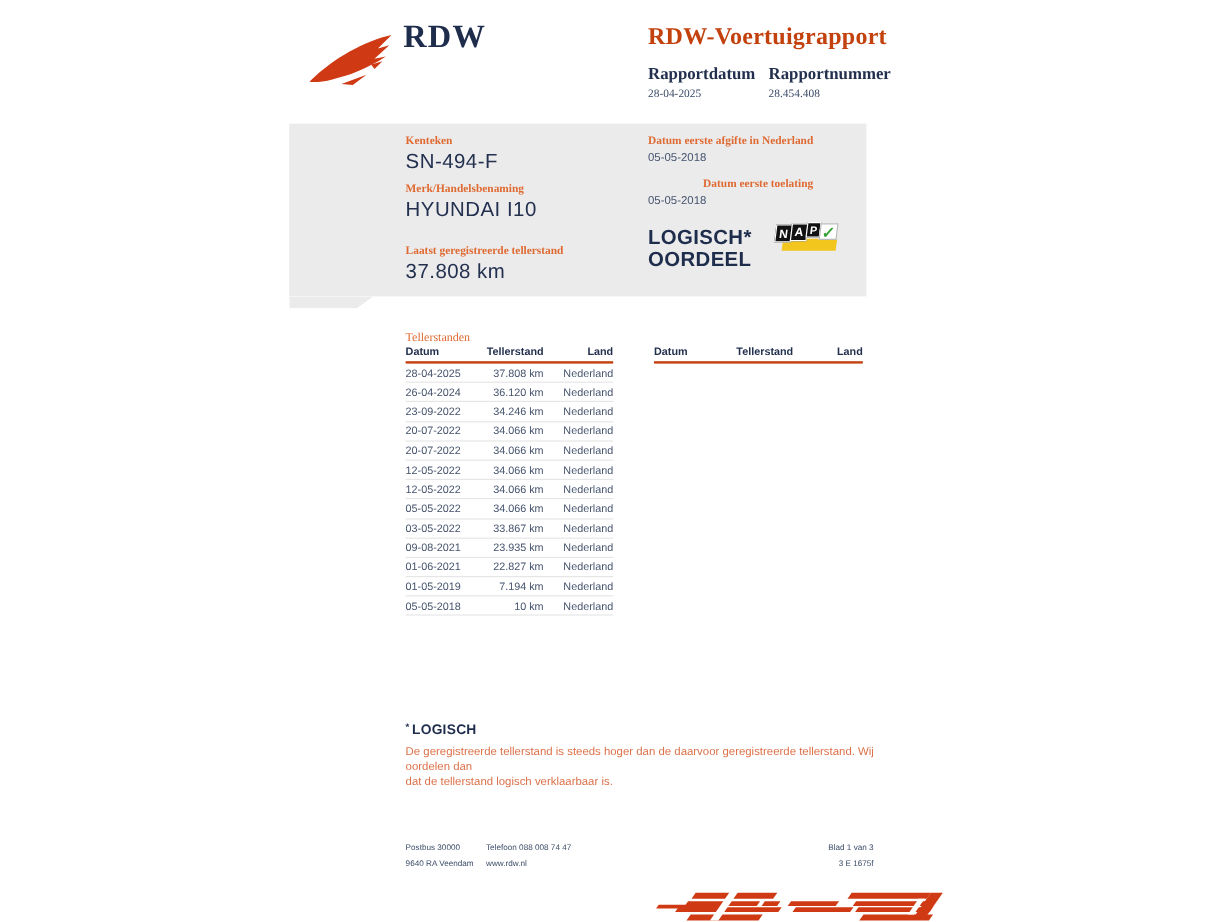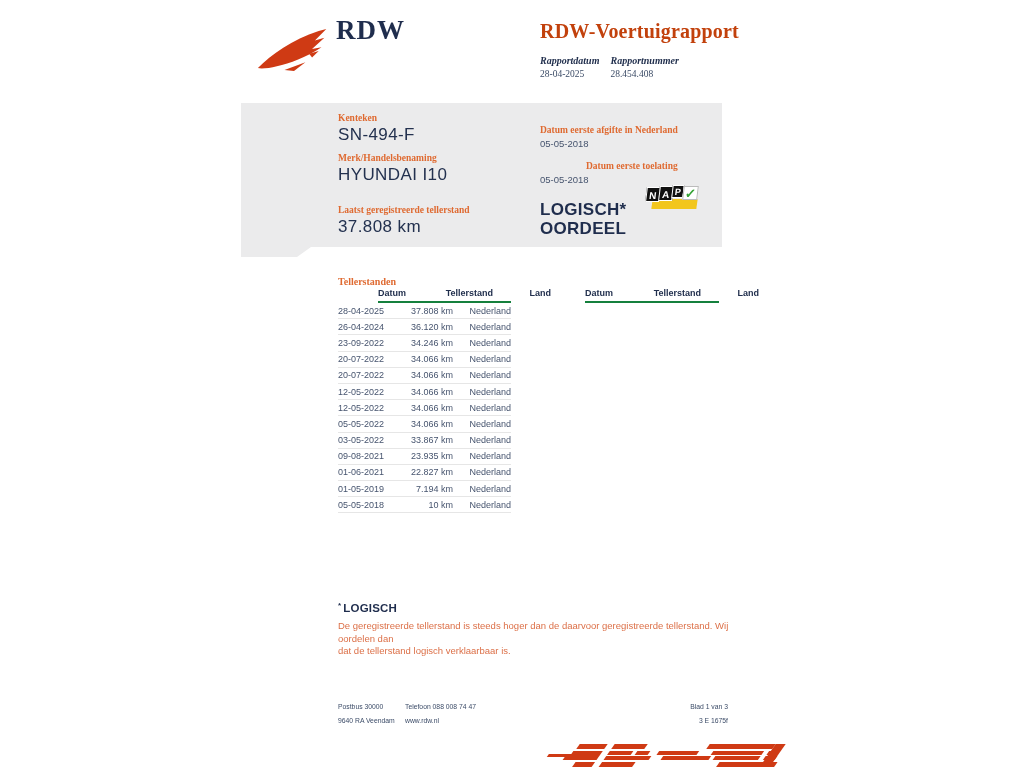--- a/index.html
+++ b/index.html
@@ -8,57 +8,57 @@
   .page { position:absolute; inset:0; background:#ffffff; }
 
   
   .logo-wing { position:absolute; left:256px; top:28px; width:76px; height:44px; }
   .logo-text { position:absolute; left:336px; top:15px; font-family:"Liberation Serif", serif;
                font-size:27px; font-weight:700; color:#1f2d4d; letter-spacing:1px; }
   .doc-title { position:absolute; left:540px; top:20px; font-family:"Liberation Serif", serif;
                font-size:20px; font-weight:700; color:#c2410c; letter-spacing:0.2px; }
   .meta { position:absolute; left:540px; top:55px; display:flex; }
   .meta-col { margin-right:11px; min-width:56px; }
-  .meta-label { font-family:"Liberation Serif", serif; font-weight:700; font-size:10px; color:#22304e;font-style:italic; }
+  .meta-label { font-family:"Liberation Serif", serif; font-weight:700; font-size:14px; color:#22304e; }
   .meta-value { font-family:"Liberation Serif", serif; font-size:9.5px; color:#3b4b66; margin-top:3px; }
 
   
   .summary-box { position:absolute; left:241px; top:103px; width:481px; height:144px; background:#ebebec; }
   .summary-tail { position:absolute; left:241px; top:247px; width:70px; height:10px; background:#ebebec;
                   clip-path:polygon(0 0, 100% 0, 80% 100%, 0 100%); }
   .box-label { font-family:"Liberation Serif", serif; font-weight:700; font-size:9.5px; color:#df6a31; }
   .box-big   { font-family:Liberation Sans, sans-serif; font-size:17px; color:#23314f; letter-spacing:0.4px; margin-top:2px; }
   .box-small { font-size:9.5px; color:#46546e; margin-top:3px; }
   .sum-left  { position:absolute; left:97px;  top:10px; }
-  .sum-right { position:absolute; left:299px; top:22px; }
+  .sum-right { position:absolute; left:299px; top:10px; }
   .mt8  { margin-top:8px; }
   .mt12 { margin-top:12px;text-align:right; }
   .mt21 { margin-top:20px; }
   .oordeel { margin-top:15px; font-size:17px; font-weight:700; color:#1f2d4d; line-height:19px; letter-spacing:0.3px; }
 
   
   .nap { position:absolute; left:405px; top:81px; width:52px; height:26px; }
   .nap-yellow { position:absolute; left:6px; top:15px; width:45px; height:10px; background:#f2c61d; transform:skewX(-8deg); }
   .nap-box { position:absolute; width:14px; height:15px; background:#111111; color:#ffffff; font-weight:700;
              font-size:10px; text-align:center; line-height:15px; transform:skewX(-7deg); border:1px solid #ffffff; }
   .nap-n { left:0px;  top:3px; }
   .nap-a { left:13px; top:2px; }
   .nap-p { left:26px; top:1px; width:12px; height:13px; font-size:9px; line-height:13px; }
   .nap-check { position:absolute; left:37px; top:2px; width:15px; height:14px; background:#ffffff;
                border:1px solid #bbbbbb; transform:skewX(-7deg); color:#3aa racing; }
   .nap-check span { color:#35a335; font-weight:700; font-size:13px; line-height:13px; display:block; text-align:center; }
 
   
   .section-title { position:absolute; left:338px; top:276px; font-family:"Liberation Serif", serif;
-                   font-weight:700; font-size:10px; color:#df6a31; }
+                   font-weight:400; font-size:10px; color:#df6a31; }
   .mtable { position:absolute; top:288px; }
   .mtable.left  { left:338px; width:173px; }
   .mtable.right { left:545px; width:174px; }
   .thead { display:grid; grid-template-columns:60px 55px 58px; padding-bottom:3px;
-           border-bottom:2px solid #15803d;margin-left:40px; }
+           border-bottom:2px solid #c2410c; }
   .mtable.right .thead { grid-template-columns:60px 56px 58px; }
   .th { font-size:9px; font-weight:700; color:#22304e; }
   .th.c1, .th.c2 { text-align:right; }
   .trow { display:grid; grid-template-columns:60px 55px 58px; border-bottom:1px solid #e6e6e6; padding:2.6px 0; }
   .tcell { font-size:9px; color:#46546e; }
   .tcell.c1, .tcell.c2 { text-align:right; }
 
   
   .note { position:absolute; left:338px; top:601px; width:392px; }
   .note-title { font-size:11.5px; font-weight:700; color:#1f2d4d; letter-spacing:0.2px; }

